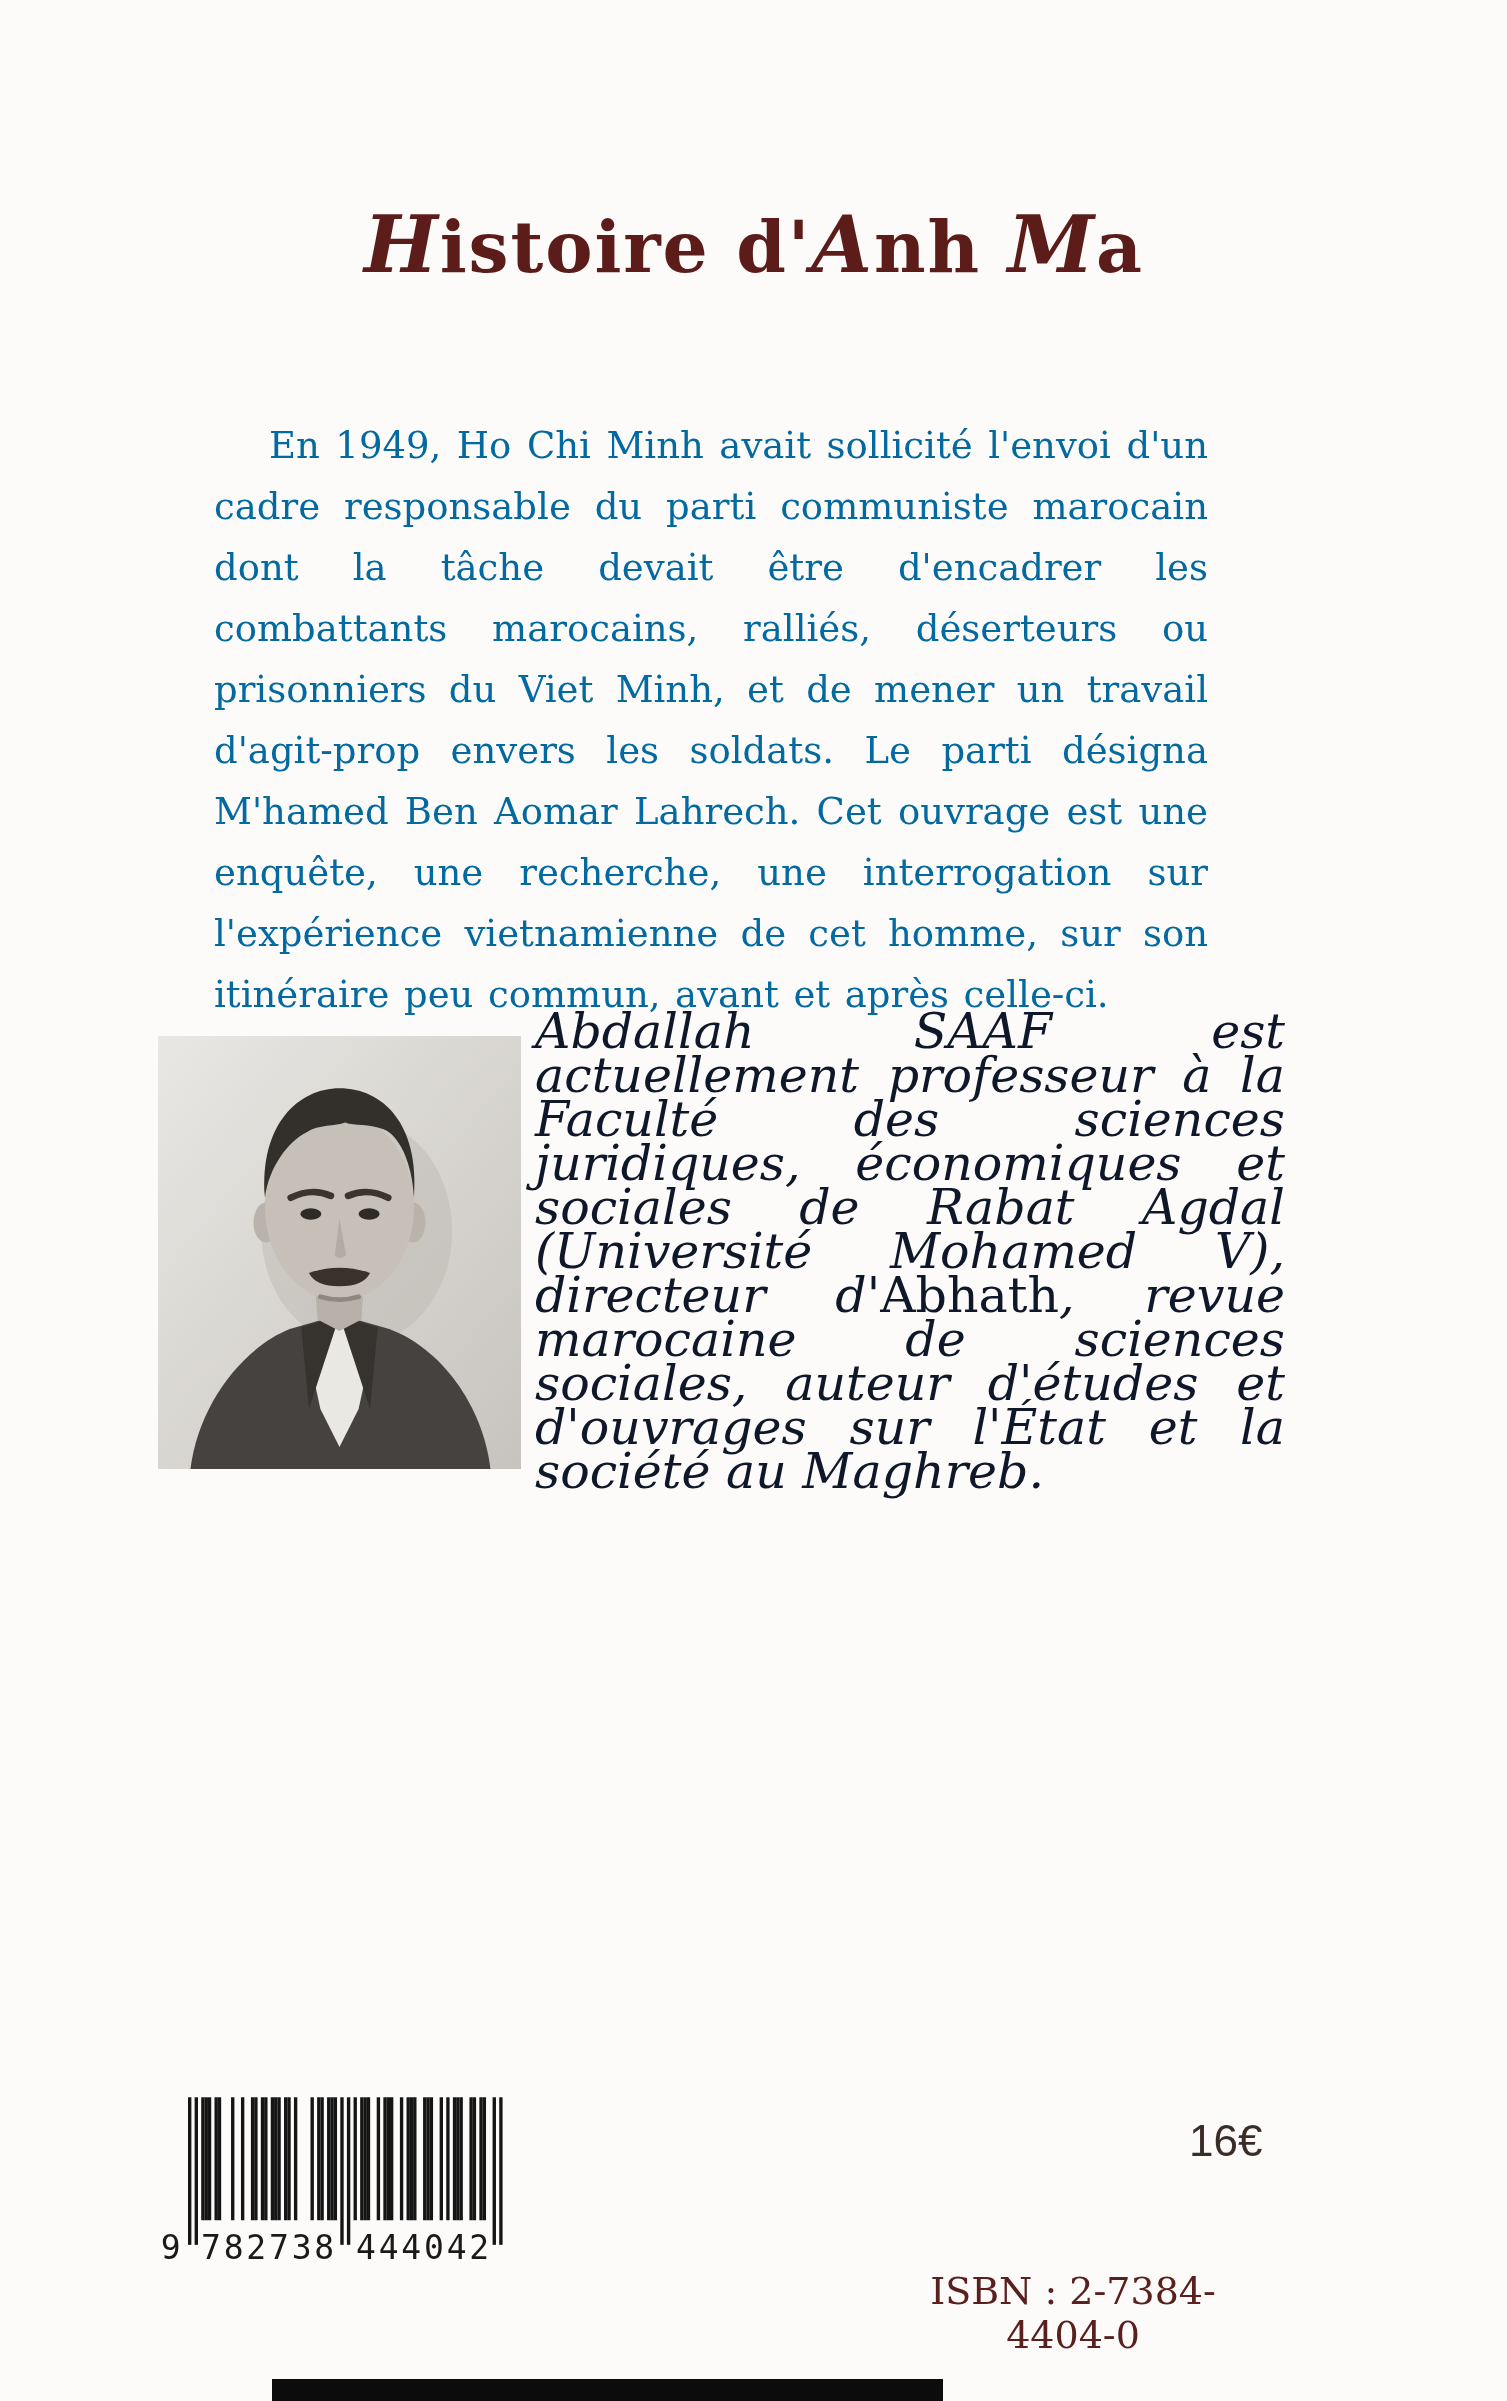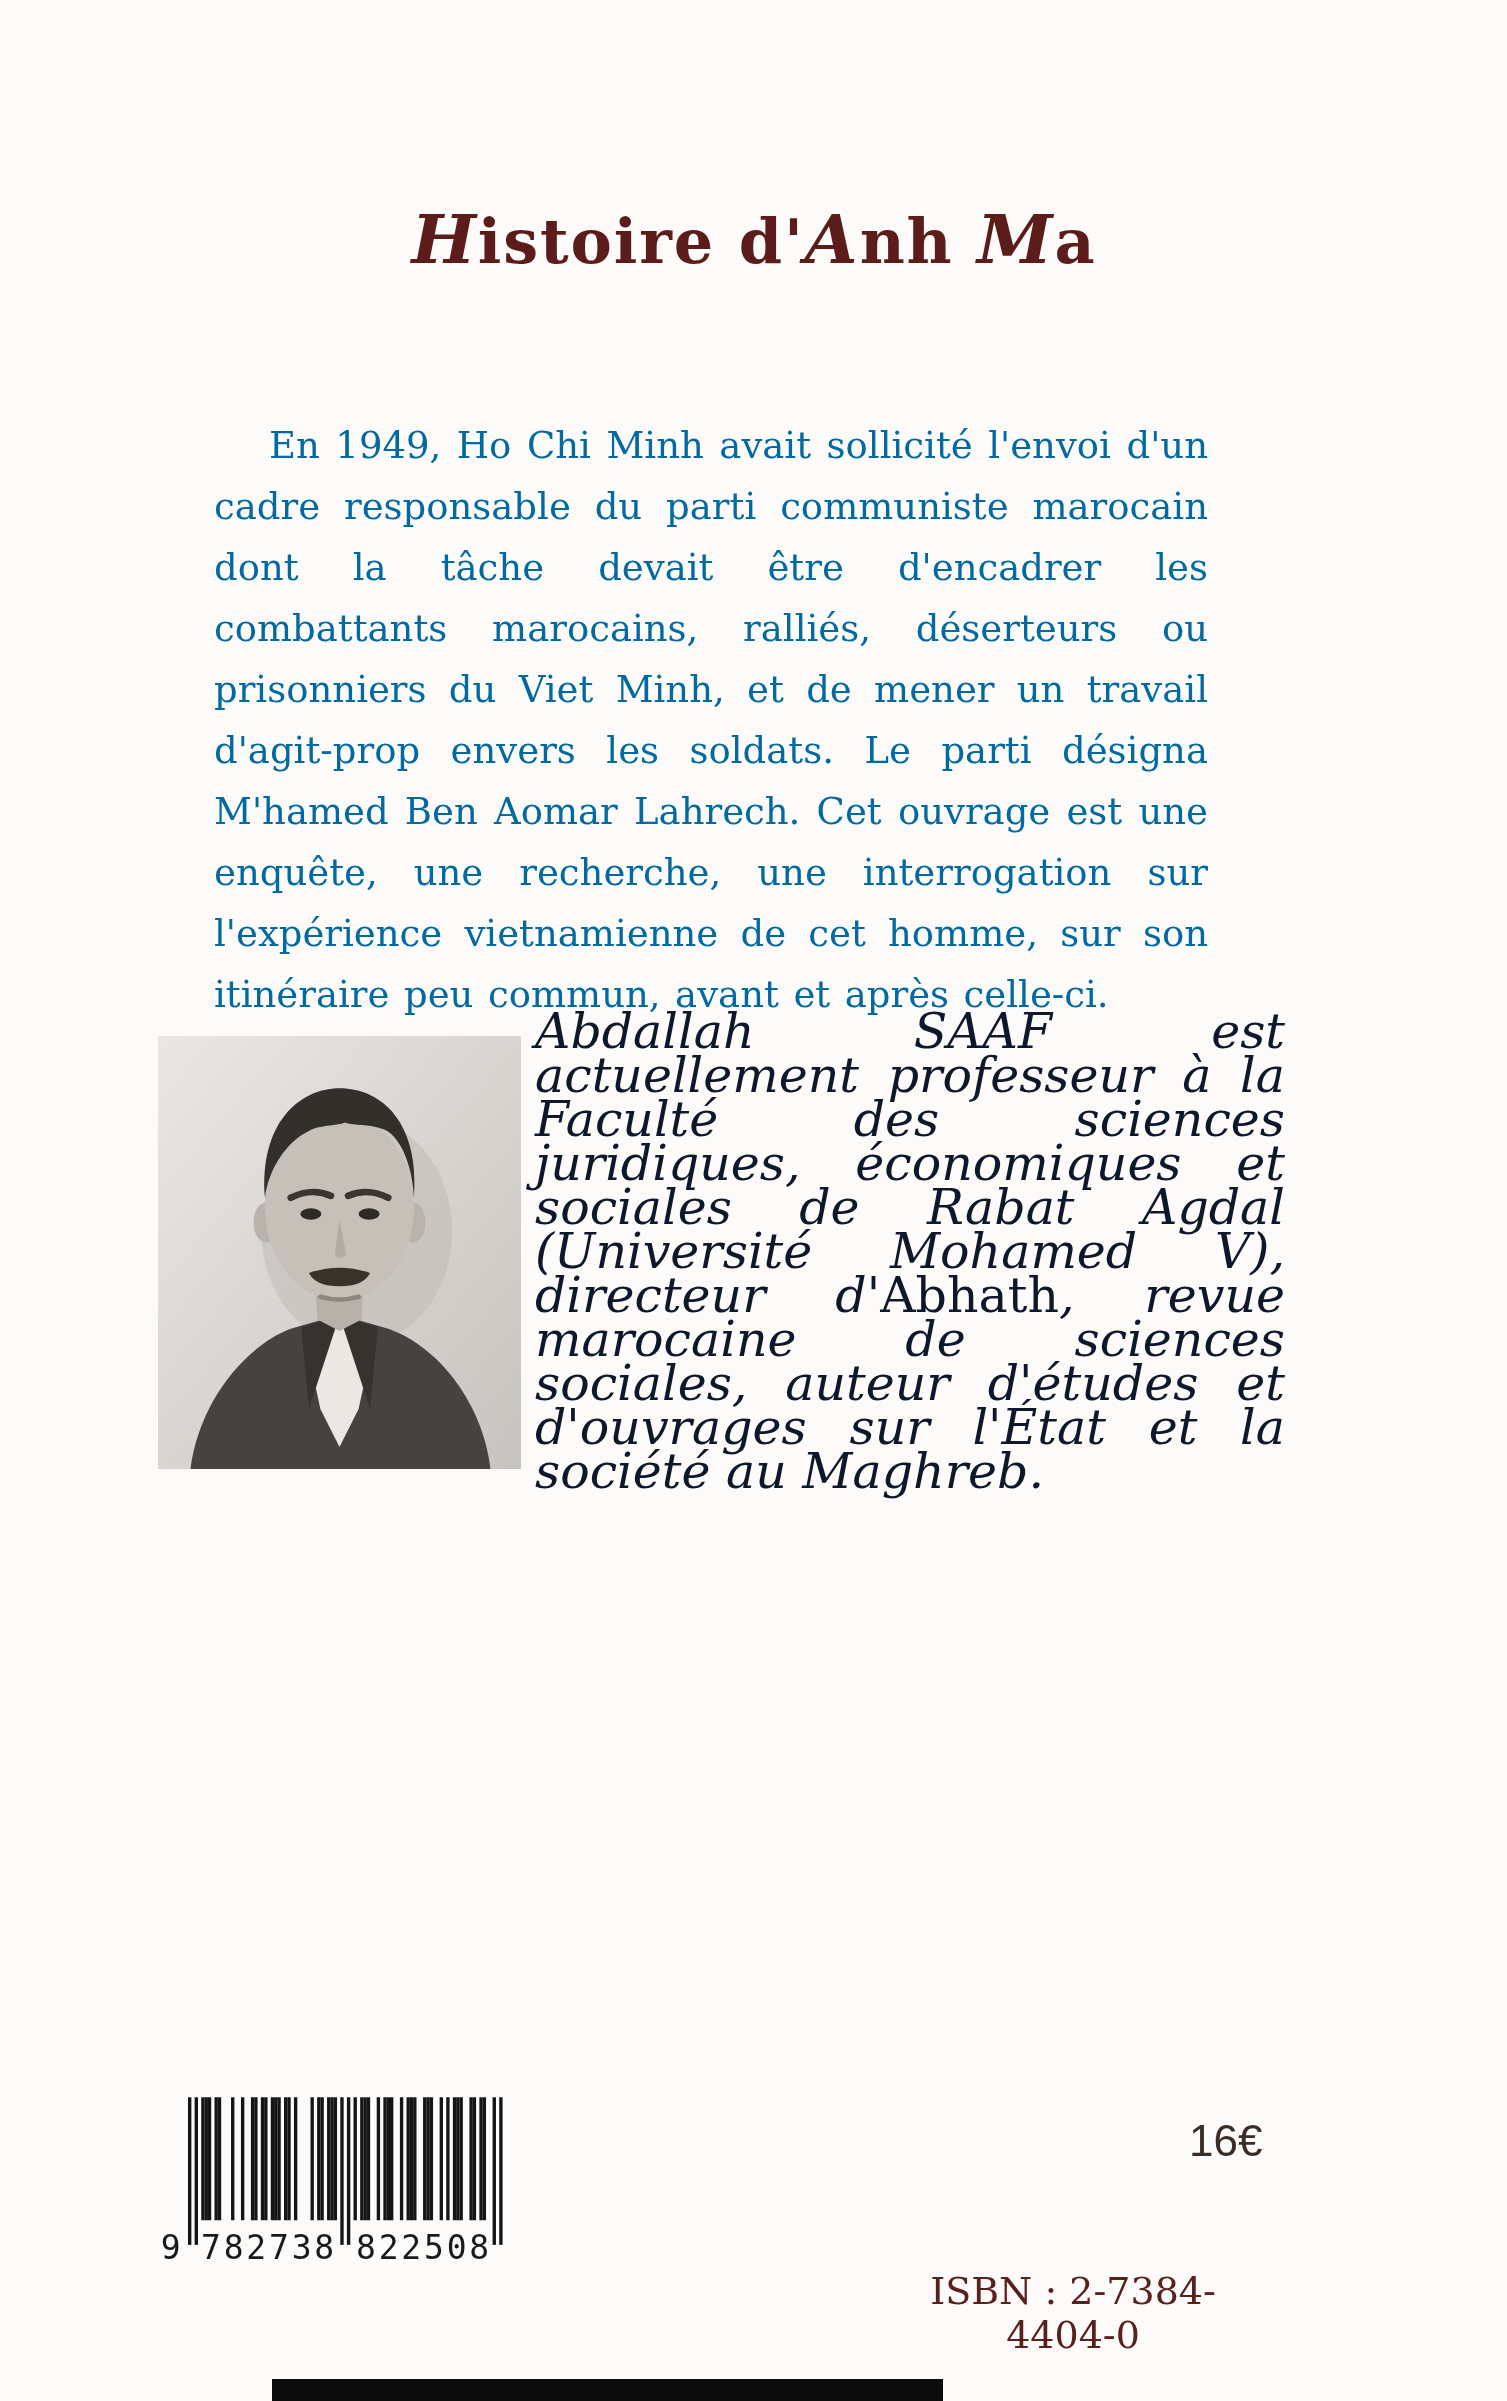--- a/index.html
+++ b/index.html
@@ -13,21 +13,21 @@
     overflow: hidden;
   }
 
   
   .title {
     position: absolute;
     top: 199px;
     left: 0;
     width: 100%;
     text-align: center;
-    font-size: 62px;
+    font-size: 71px;
     font-weight: 700;
     color: #5c1d1a;
     letter-spacing: 1.9px;
     white-space: pre;
   }
   .title .swash {
     font-style: italic;
     font-size: 1.1em;
   }
 
@@ -227,21 +227,21 @@
         <rect x="287.00" y="0" width="3.56" height="130" fill="#151515"></rect>
         <rect x="297.50" y="0" width="3.56" height="130" fill="#151515"></rect>
         <rect x="301.00" y="0" width="3.56" height="130" fill="#151515"></rect>
         <rect x="308.00" y="0" width="3.56" height="130" fill="#151515"></rect>
         <rect x="311.50" y="0" width="3.56" height="130" fill="#151515"></rect>
         <rect x="322.00" y="0" width="3.56" height="156" fill="#151515"></rect>
         <rect x="329.00" y="0" width="3.56" height="156" fill="#151515"></rect>
       </svg>
     <span class="bc-digit bc-nine">9</span>
     <span class="bc-digit bc-g1">782738</span>
-    <span class="bc-digit bc-g2">822508</span>
+    <span class="bc-digit bc-g2">444042</span>
   </div>
 
   <div class="price">16€</div>
 
   <div class="isbn">ISBN : 2-7384-4404-0</div>
 
   <div class="bottom-strip"></div>
 
 </div>
 

